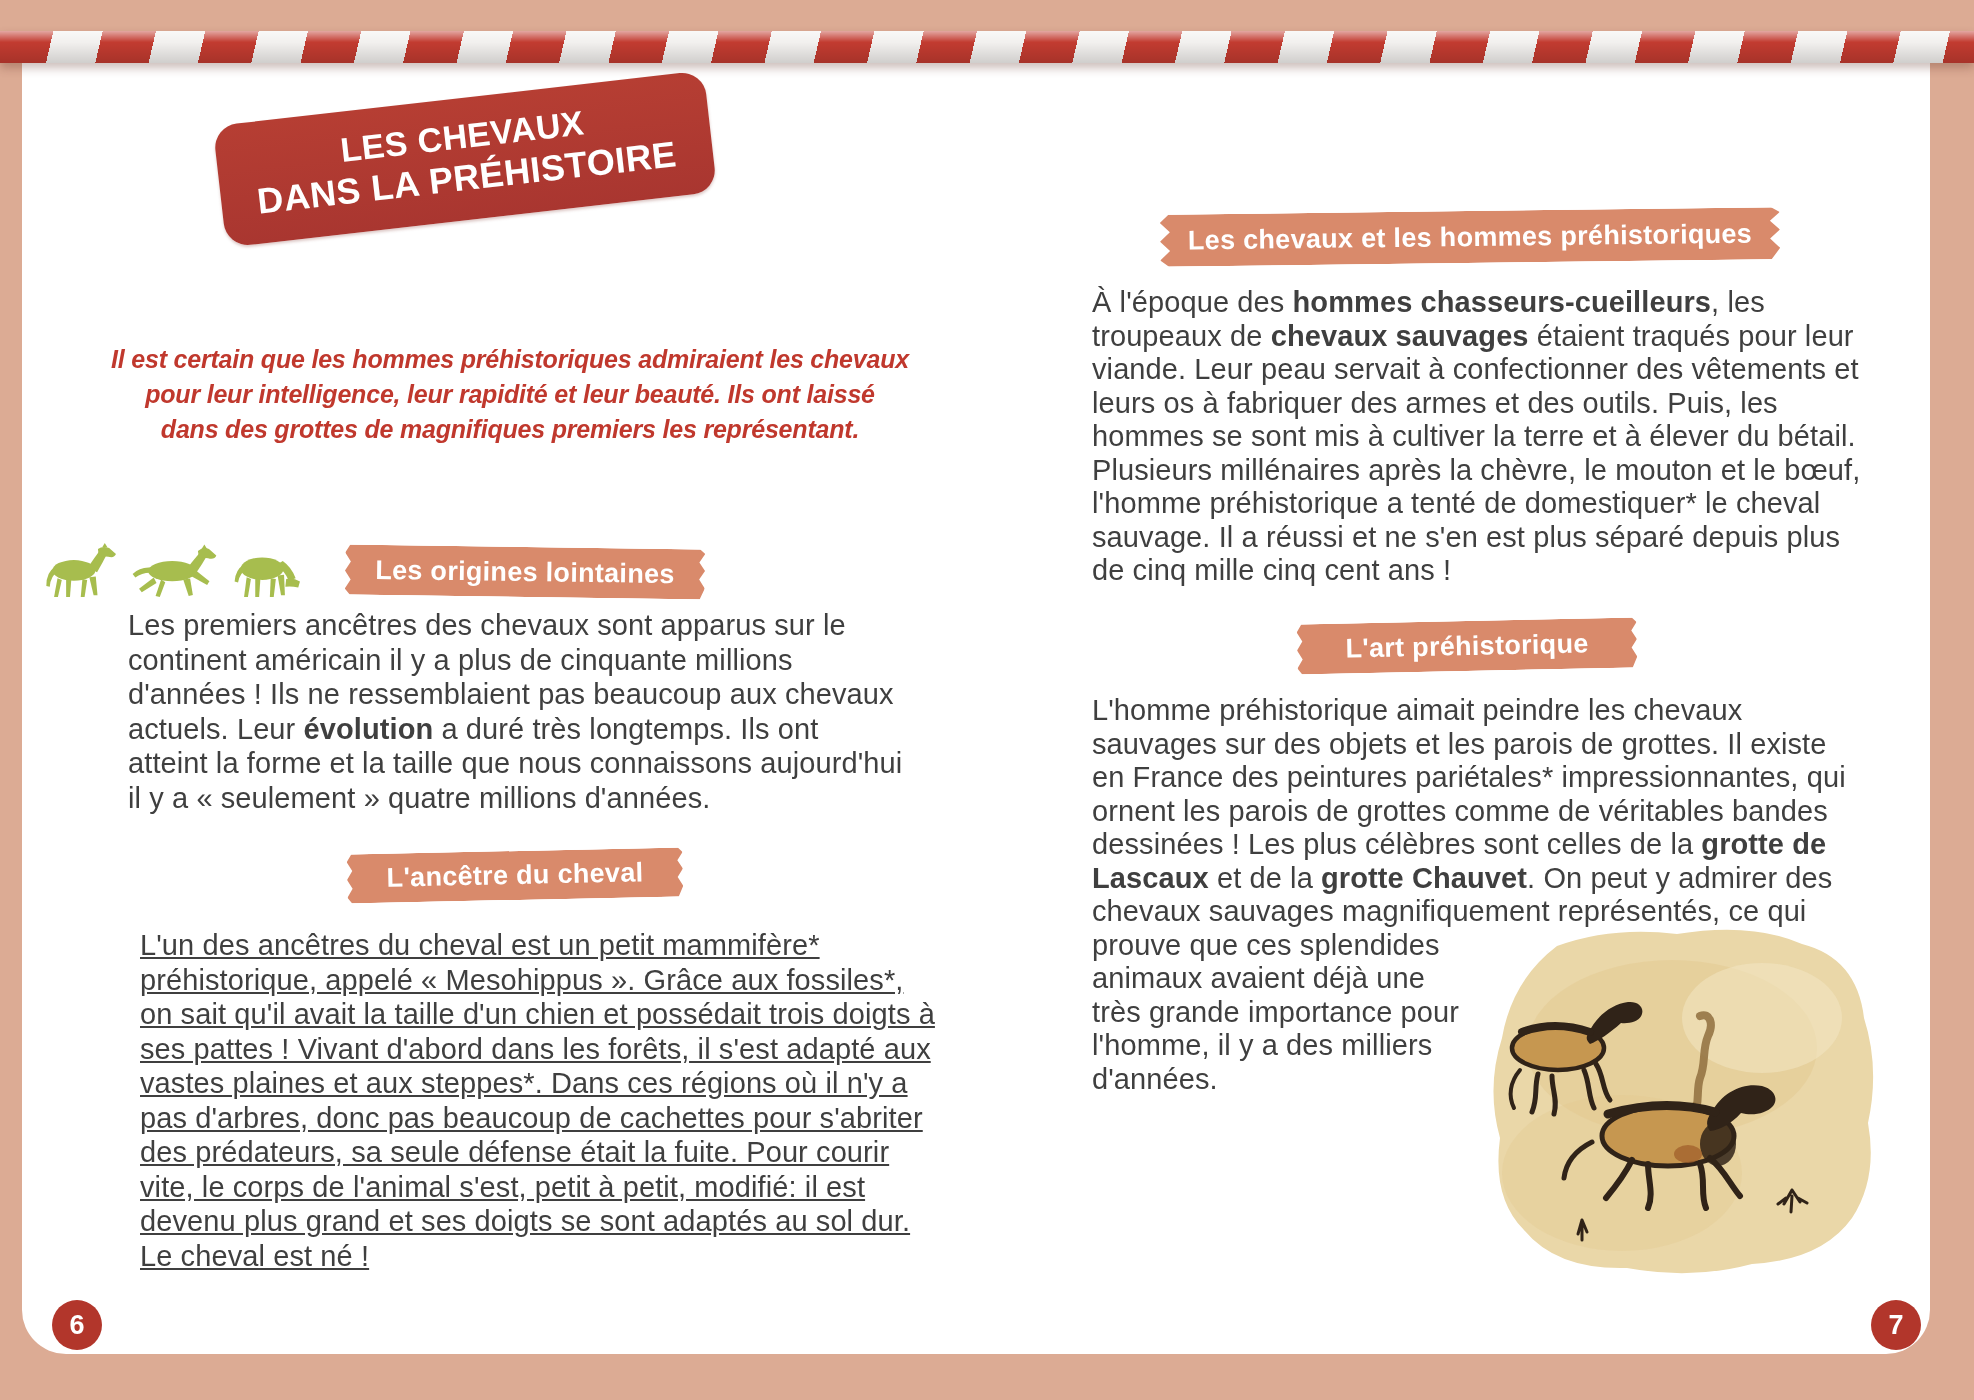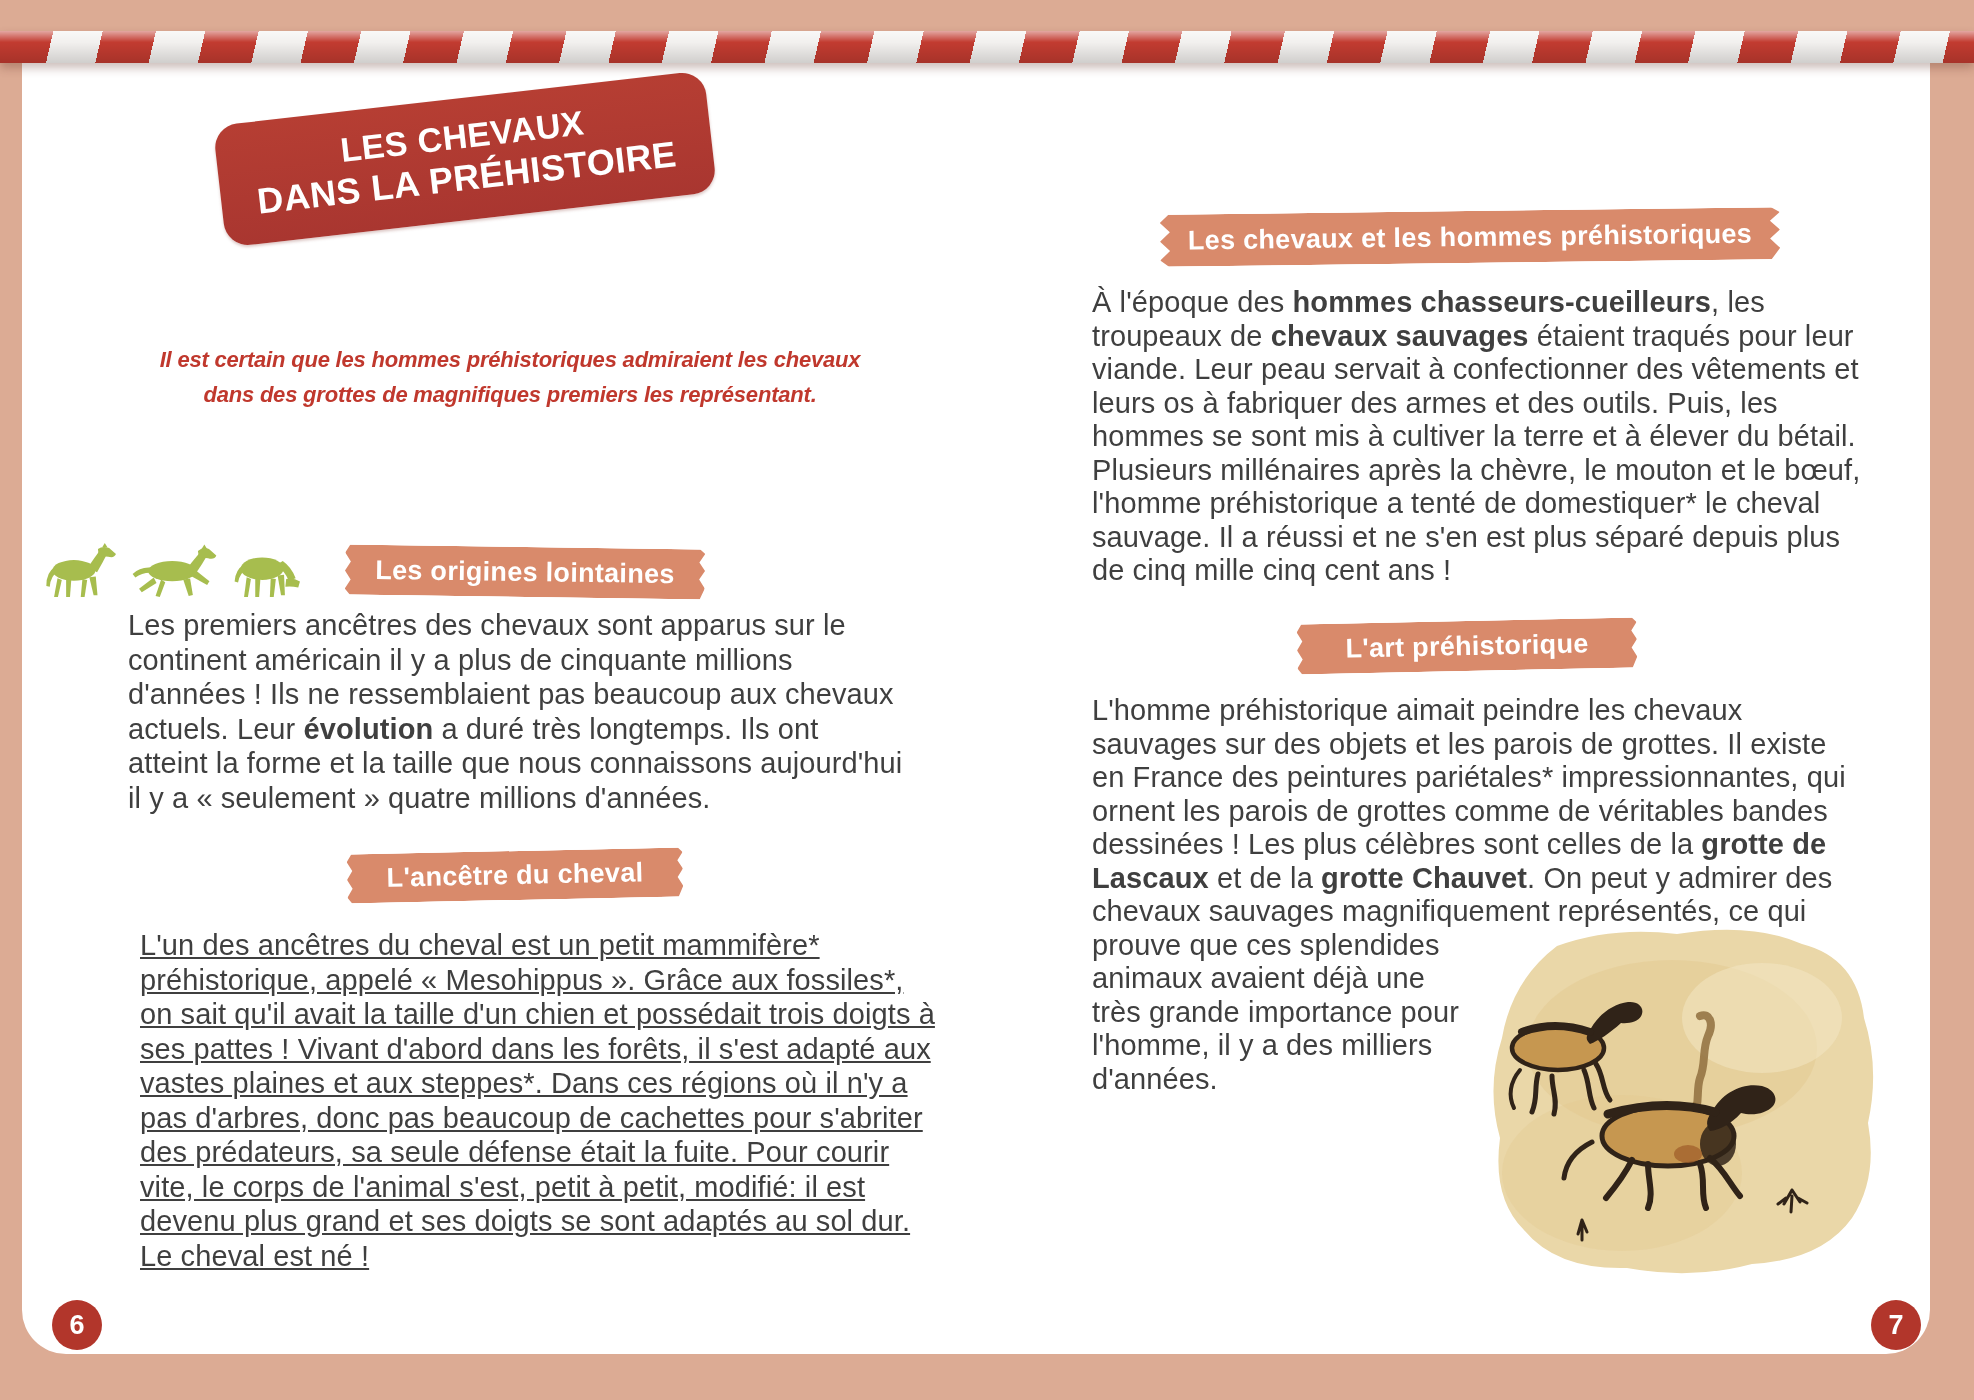--- a/index.html
+++ b/index.html
@@ -42,21 +42,21 @@
     z-index:4;
   }
   .title-badge .l1{font-size:34px;line-height:40px;}
   .title-badge .l2{font-size:36px;line-height:44px;}
 
   
   .intro{
     position:absolute;left:110px;top:342px;width:800px;
     text-align:center;color:#c0382d;
     font-style:italic;font-weight:bold;
-    font-size:22px;line-height:35px;letter-spacing:-.2px;
+    font-size:25px;line-height:35px;letter-spacing:-.2px;
   }
   .intro div{white-space:nowrap;}
 
   
   .ribbon{
     position:absolute;display:flex;align-items:center;justify-content:center;
     background:#d98a6b;color:#fff;
     font-weight:bold;letter-spacing:.3px;
     clip-path:polygon(1.4% 0%,98.6% 0%,100% 9%,98.4% 26%,100% 43%,98.4% 60%,100% 78%,98.6% 100%,1.4% 100%,0% 88%,1.6% 70%,0% 52%,1.6% 34%,0% 16%);
   }
@@ -104,20 +104,21 @@
 
   <div class="stripe-bar"></div>
 
   <div class="title-badge">
     <div class="l1">LES CHEVAUX</div>
     <div class="l2">DANS LA PRÉHISTOIRE</div>
   </div>
 
   <div class="intro">
     <div>Il est certain que les hommes préhistoriques admiraient les chevaux</div>
+    <div>pour leur intelligence, leur rapidité et leur beauté. Ils ont laissé</div>
     <div>dans des grottes de magnifiques premiers les représentant.</div>
   </div>
 
   <div class="green-horses">
     <svg width="86" height="66" viewBox="0 0 100 70">
       <g fill="#a7bd4e">
         <ellipse cx="44" cy="32" rx="25" ry="12"></ellipse>
         <path d="M60,29 Q68,17 74,9 L83,12 Q78,22 71,34 Z"></path>
         <path d="M72,7 Q78,3 85,6 L93,13 Q91,18 84,16 L73,15 Z"></path>
         <path d="M77,5 l3,-5 3,5 z"></path>

